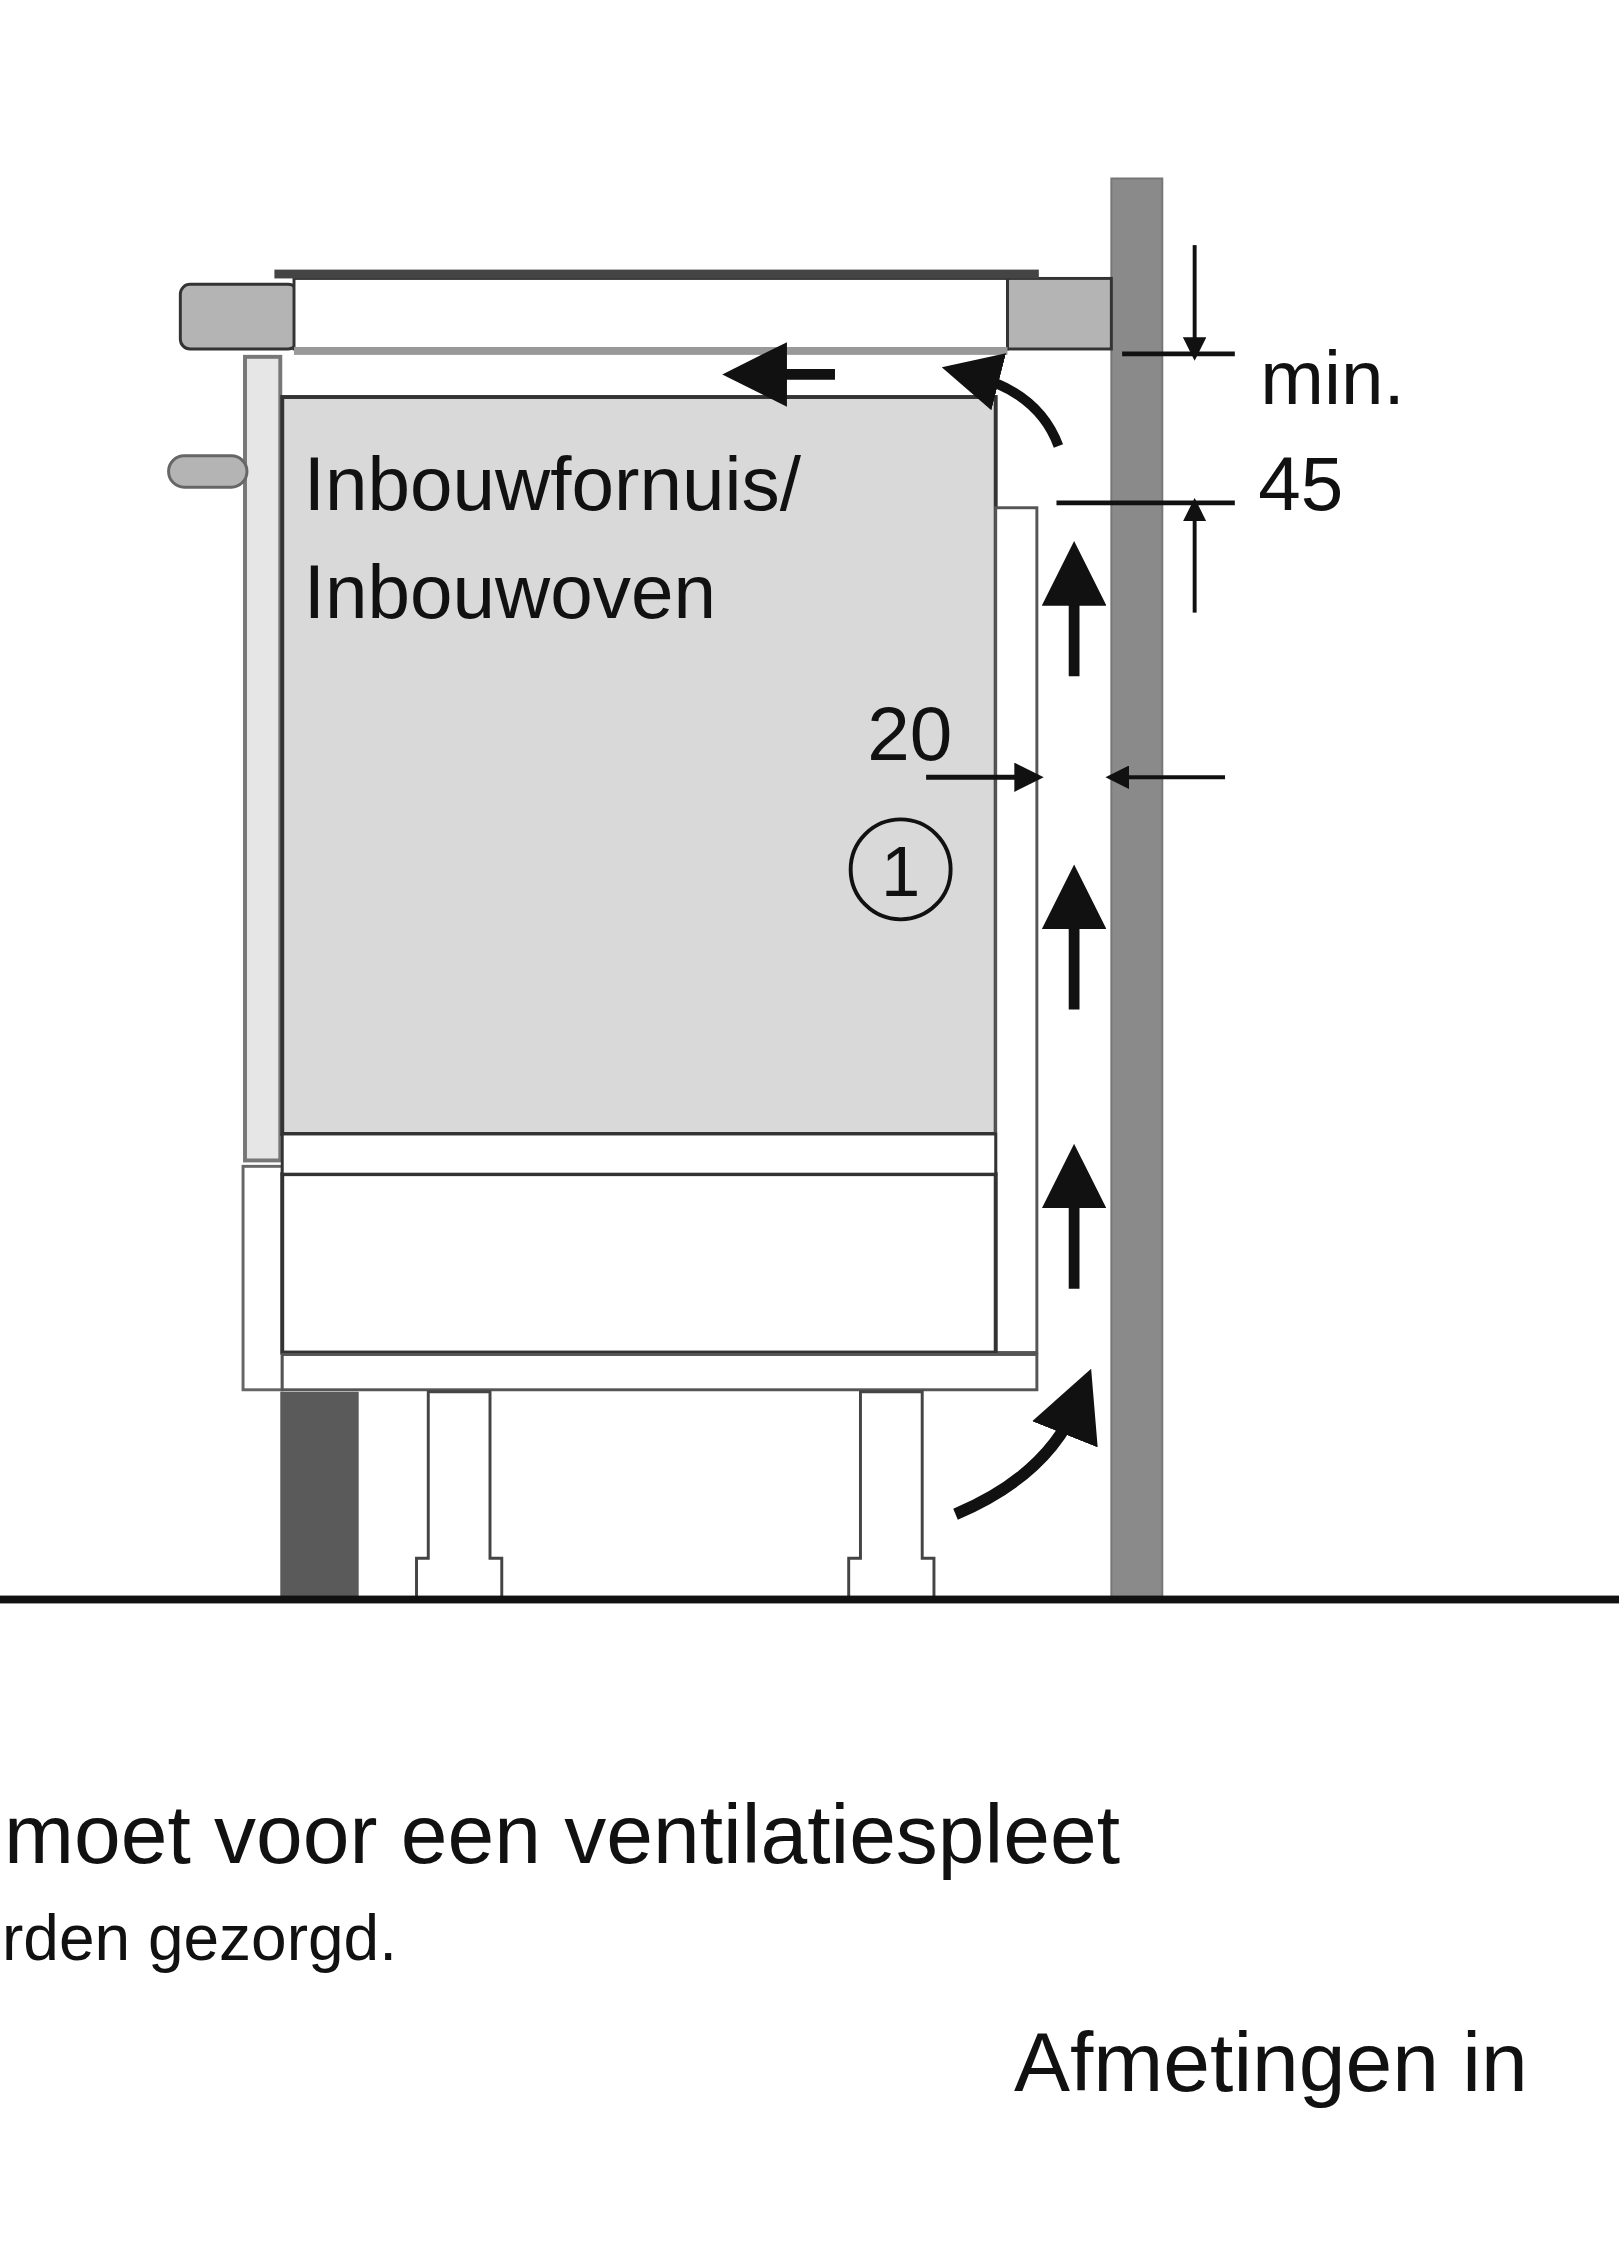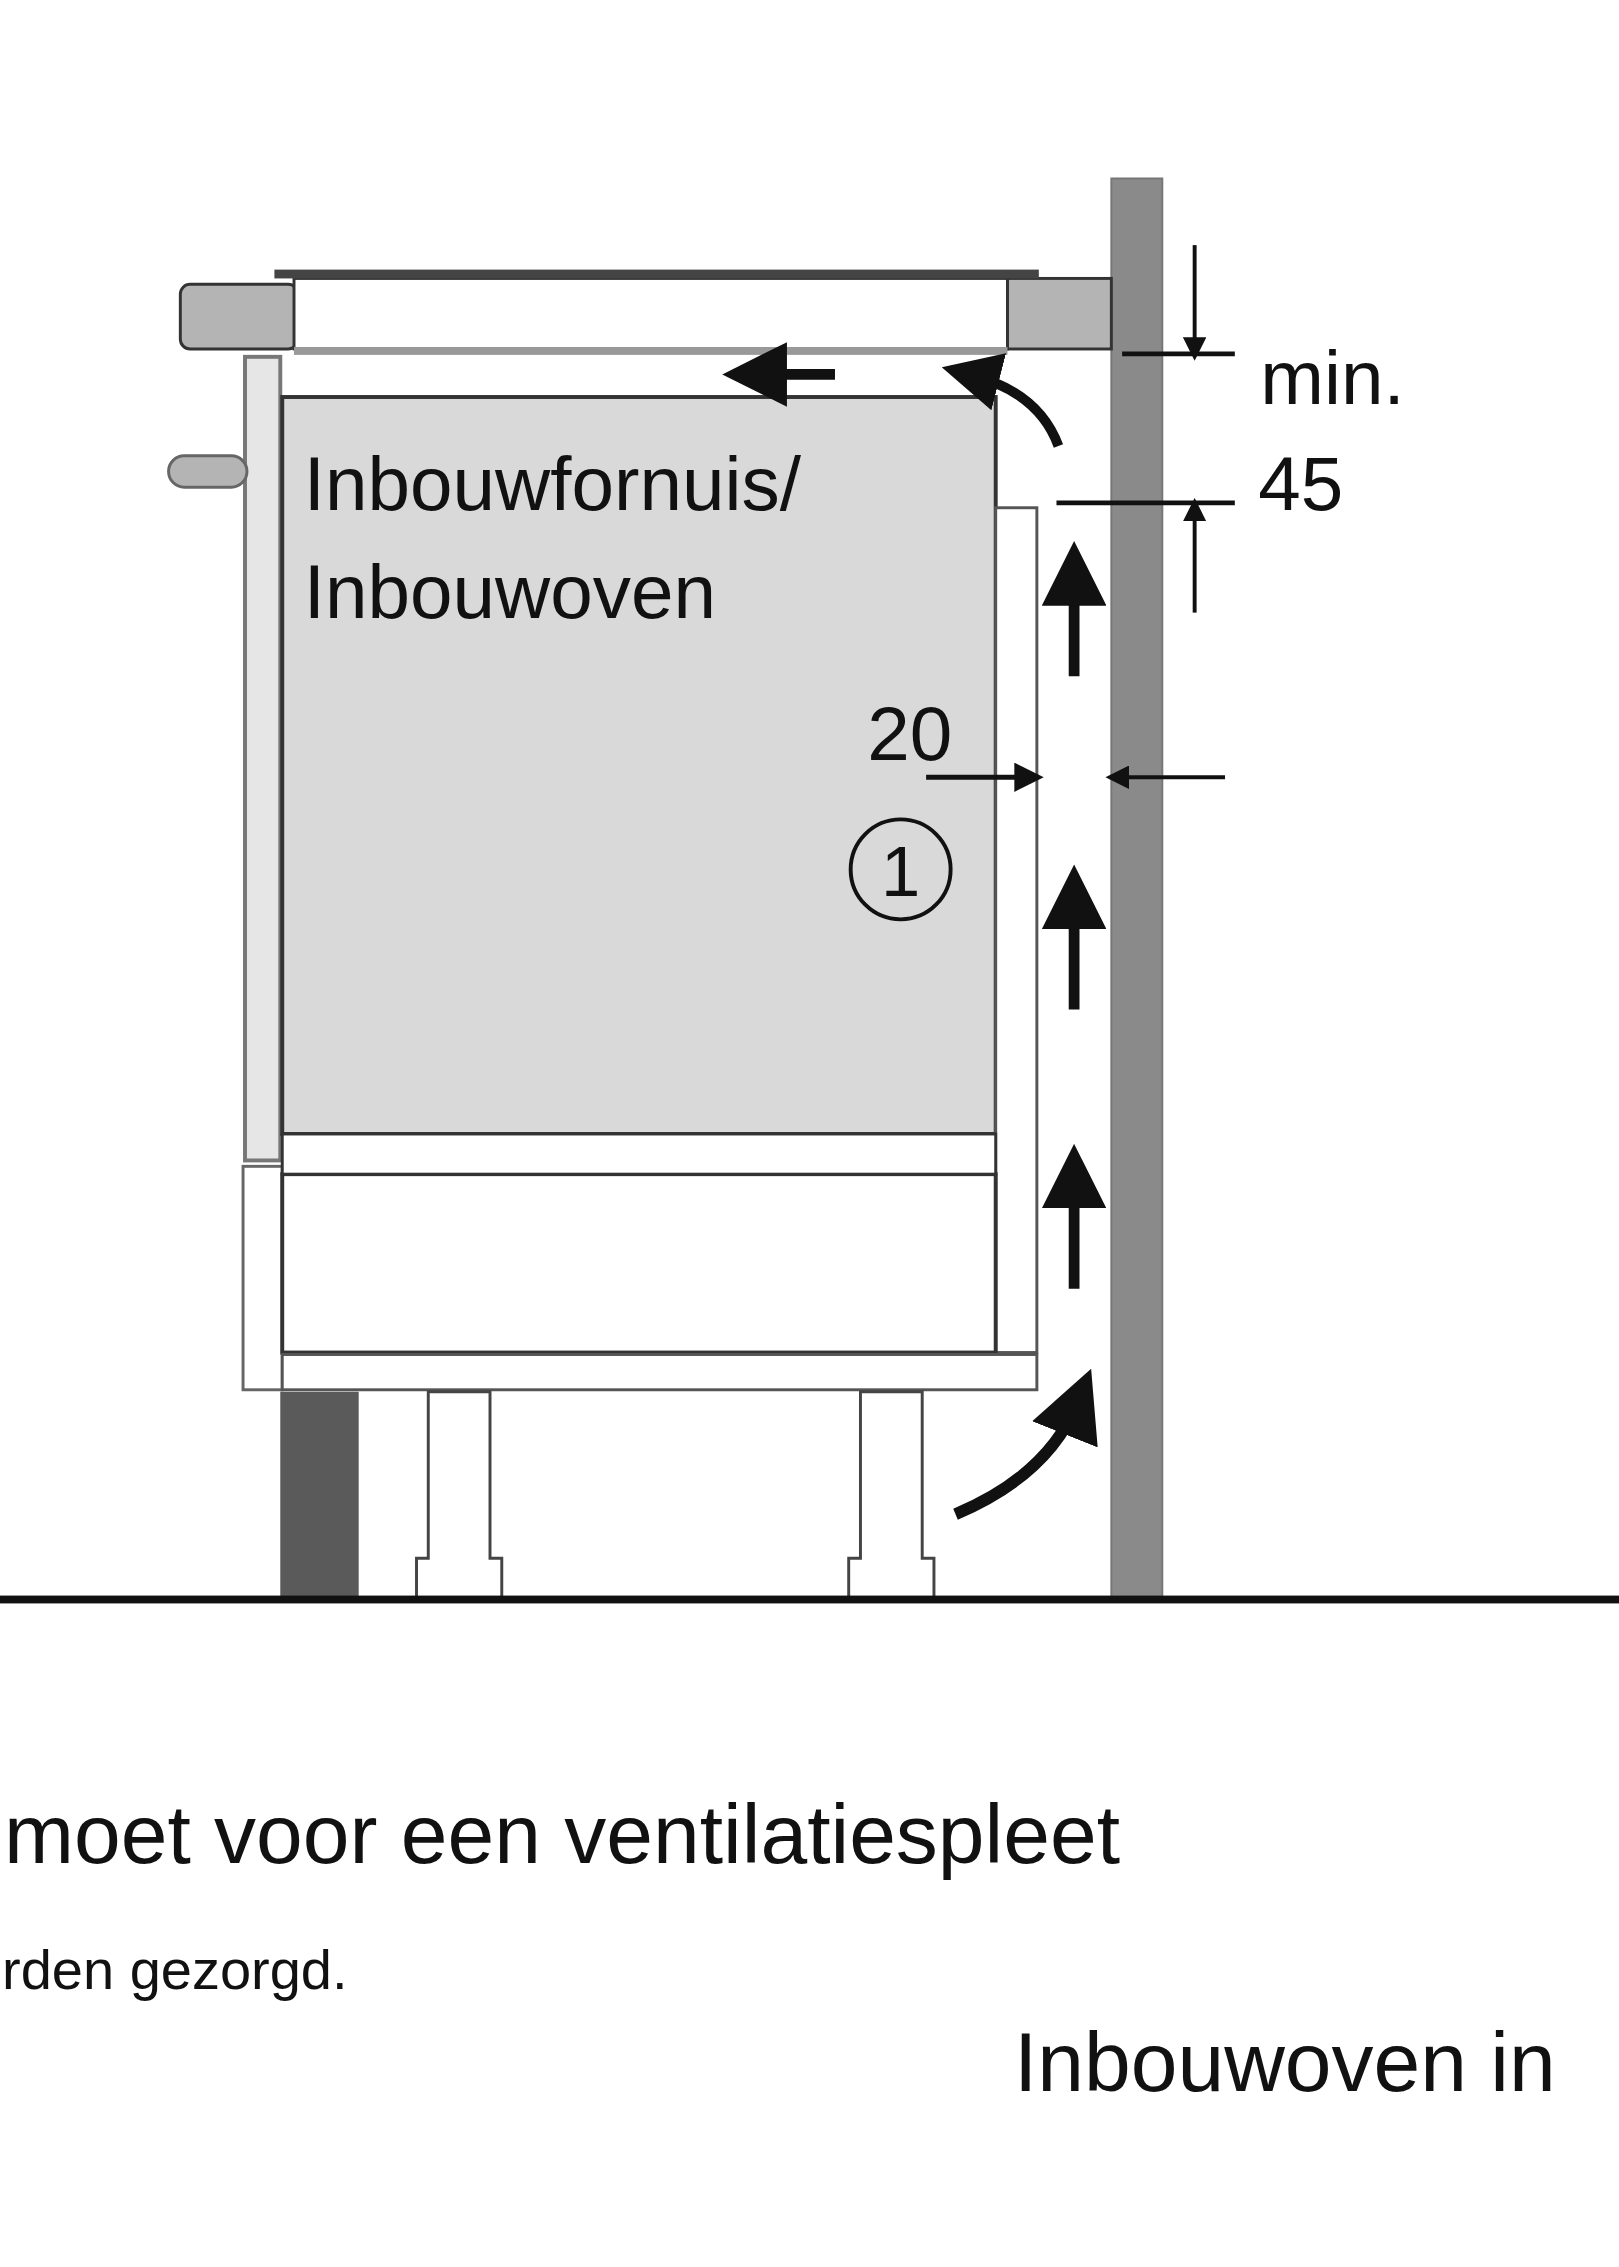--- a/index.html
+++ b/index.html
@@ -77,15 +77,15 @@
 
   <text class="lbl" x="310" y="520" font-size="78">Inbouwfornuis/</text>
   <text class="lbl" x="310" y="630" font-size="78">Inbouwoven</text>
   <text class="lbl" x="885" y="775" font-size="78">20</text>
   <text class="lbl" x="919" y="914" font-size="72" text-anchor="middle">1</text>
   <text class="lbl" x="1286" y="412" font-size="78">min.</text>
   <text class="lbl" x="1284" y="520" font-size="78">45</text>
 </svg>
 
 <div class="txt" style="left:4px; top:1786px; font-size:84px;">moet voor een ventilatiespleet</div>
-<div class="txt" style="left:2px; top:1901px; font-size:56px;margin-top:36px;">rden gezorgd.</div>
-<div class="txt" style="left:1014px; top:2014px; font-size:84px;">Inbouwoven in</div>
+<div class="txt" style="left:2px; top:1901px; font-size:64px;">rden gezorgd.</div>
+<div class="txt" style="left:1014px; top:2014px; font-size:84px;">Afmetingen in</div>
 
 
 </body></html>

